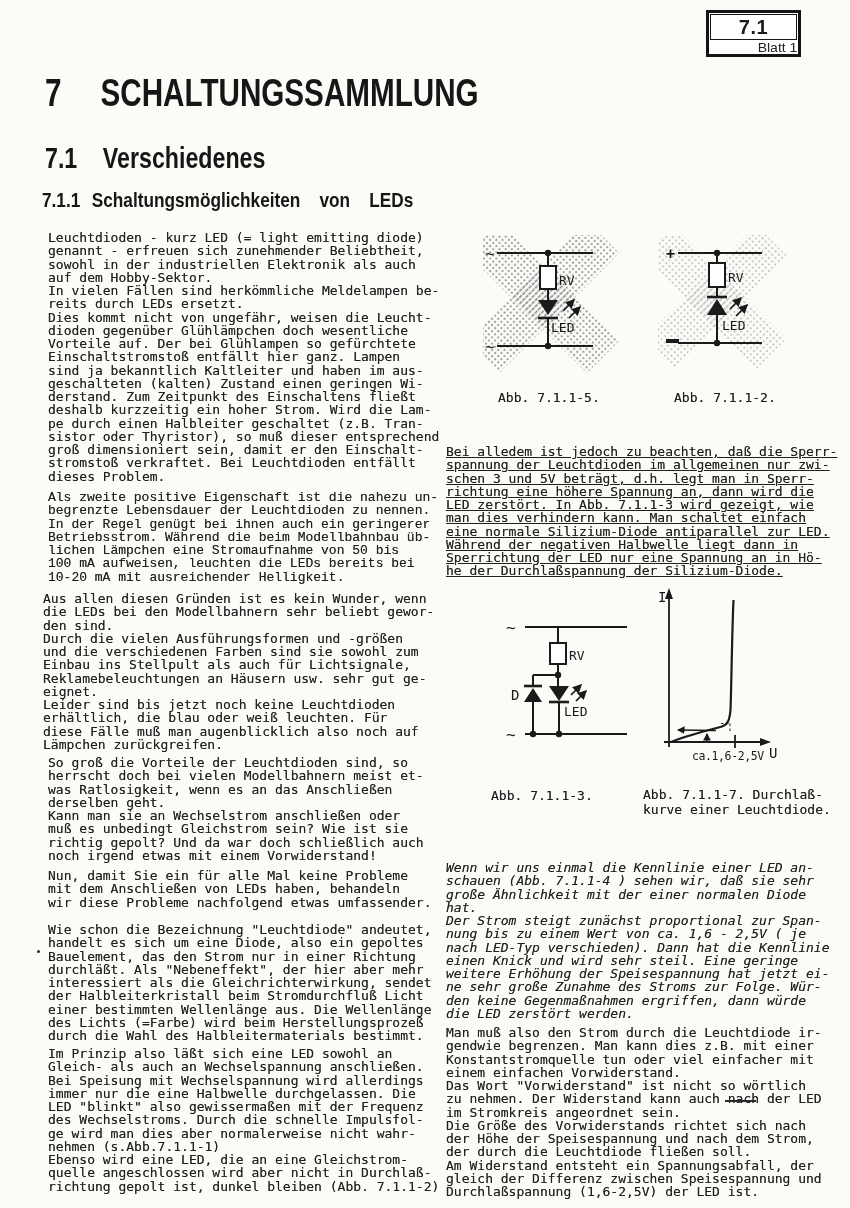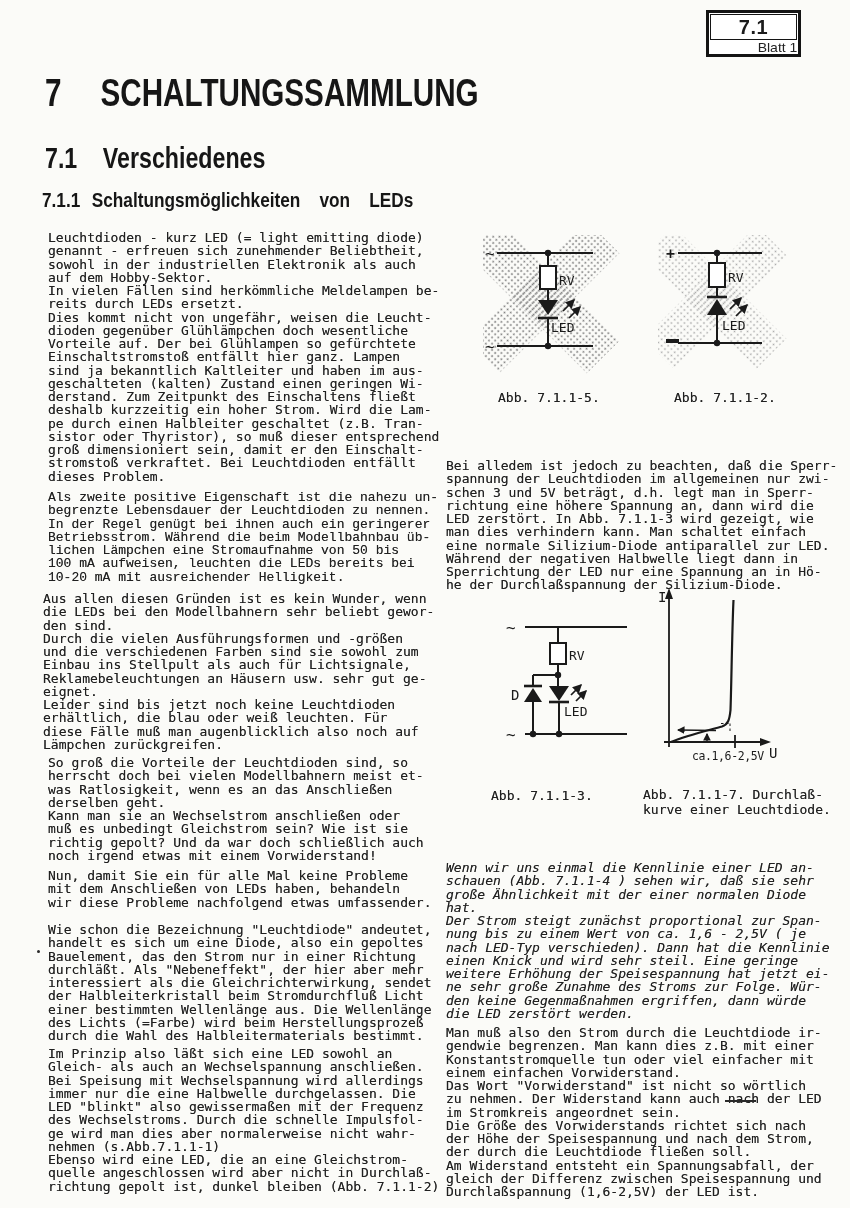--- a/index.html
+++ b/index.html
@@ -145,21 +145,21 @@
 Bei Speisung mit Wechselspannung wird allerdings
 immer nur die eine Halbwelle durchgelassen. Die
 LED "blinkt" also gewissermaßen mit der Frequenz
 des Wechselstroms. Durch die schnelle Impulsfol-
 ge wird man dies aber normalerweise nicht wahr-
 nehmen (s.Abb.7.1.1-1)
 Ebenso wird eine LED, die an eine Gleichstrom-
 quelle angeschlossen wird aber nicht in Durchlaß-
 richtung gepolt ist, dunkel bleiben (Abb. 7.1.1-2)</pre>
 
-<pre class="abs mono" style="left:443px;top:456px;">Bei alledem ist jedoch zu beachten, daß die Sperr-
+<pre class="abs mono" style="left:443px;top:442px;text-decoration:underline;">Bei alledem ist jedoch zu beachten, daß die Sperr-
 spannung der Leuchtdioden im allgemeinen nur zwi-
 schen 3 und 5V beträgt, d.h. legt man in Sperr-
 richtung eine höhere Spannung an, dann wird die
 LED zerstört. In Abb. 7.1.1-3 wird gezeigt, wie
 man dies verhindern kann. Man schaltet einfach
 eine normale Silizium-Diode antiparallel zur LED.
 Während der negativen Halbwelle liegt dann in
 Sperrichtung der LED nur eine Spannung an in Hö-
 he der Durchlaßspannung der Silizium-Diode.</pre>
 <pre class="abs mono" style="left:443px;top:858px;font-style:italic;">Wenn wir uns einmal die Kennlinie einer LED an-

